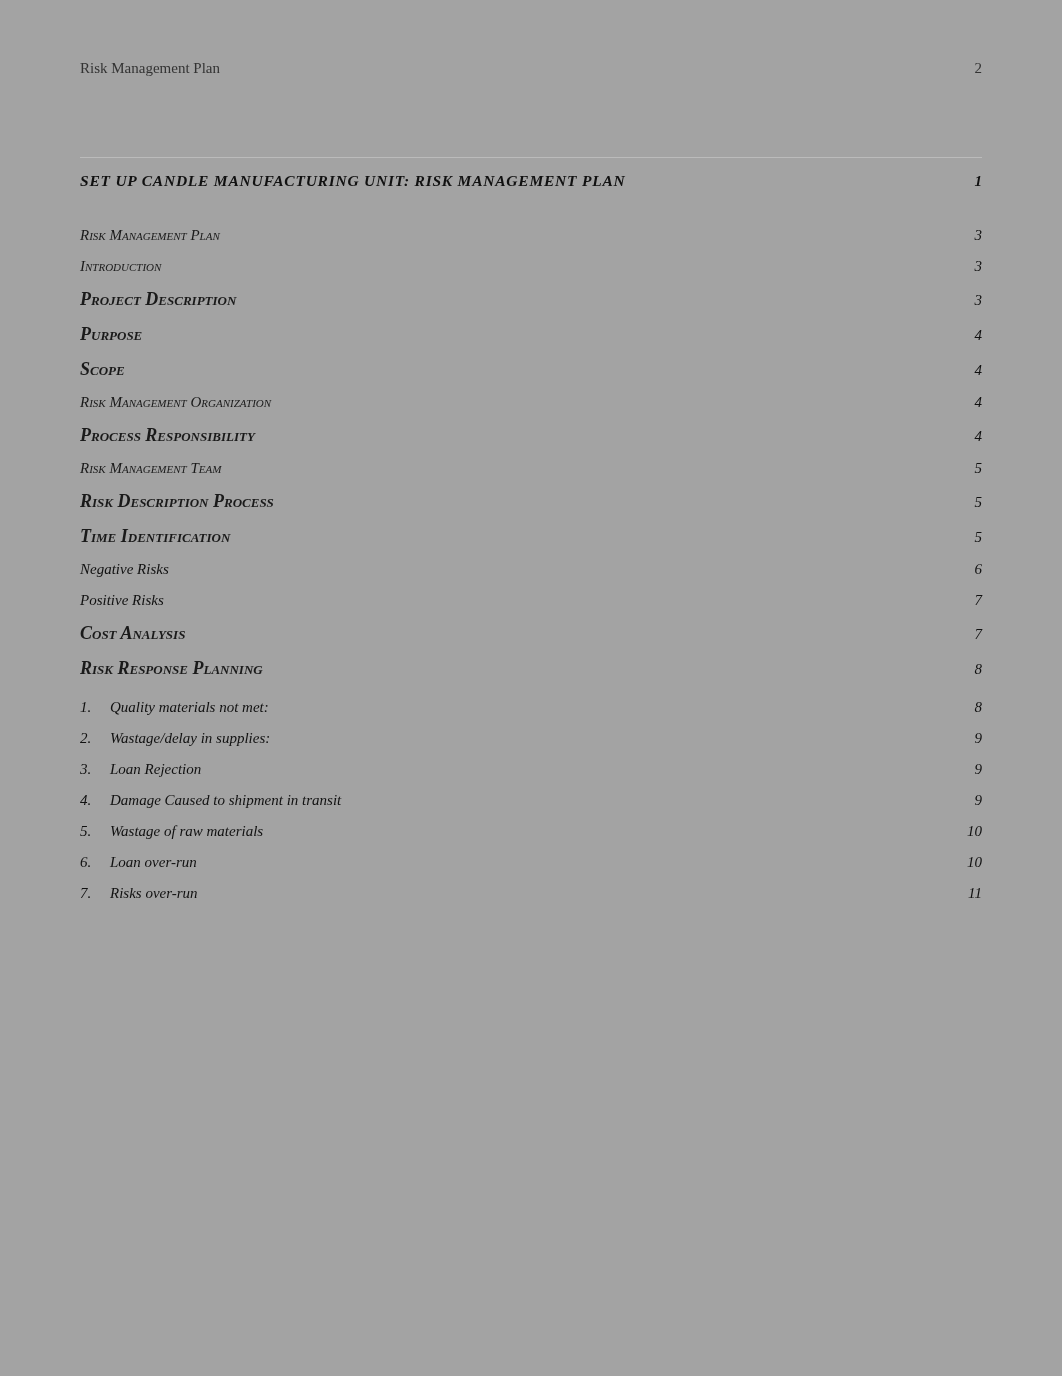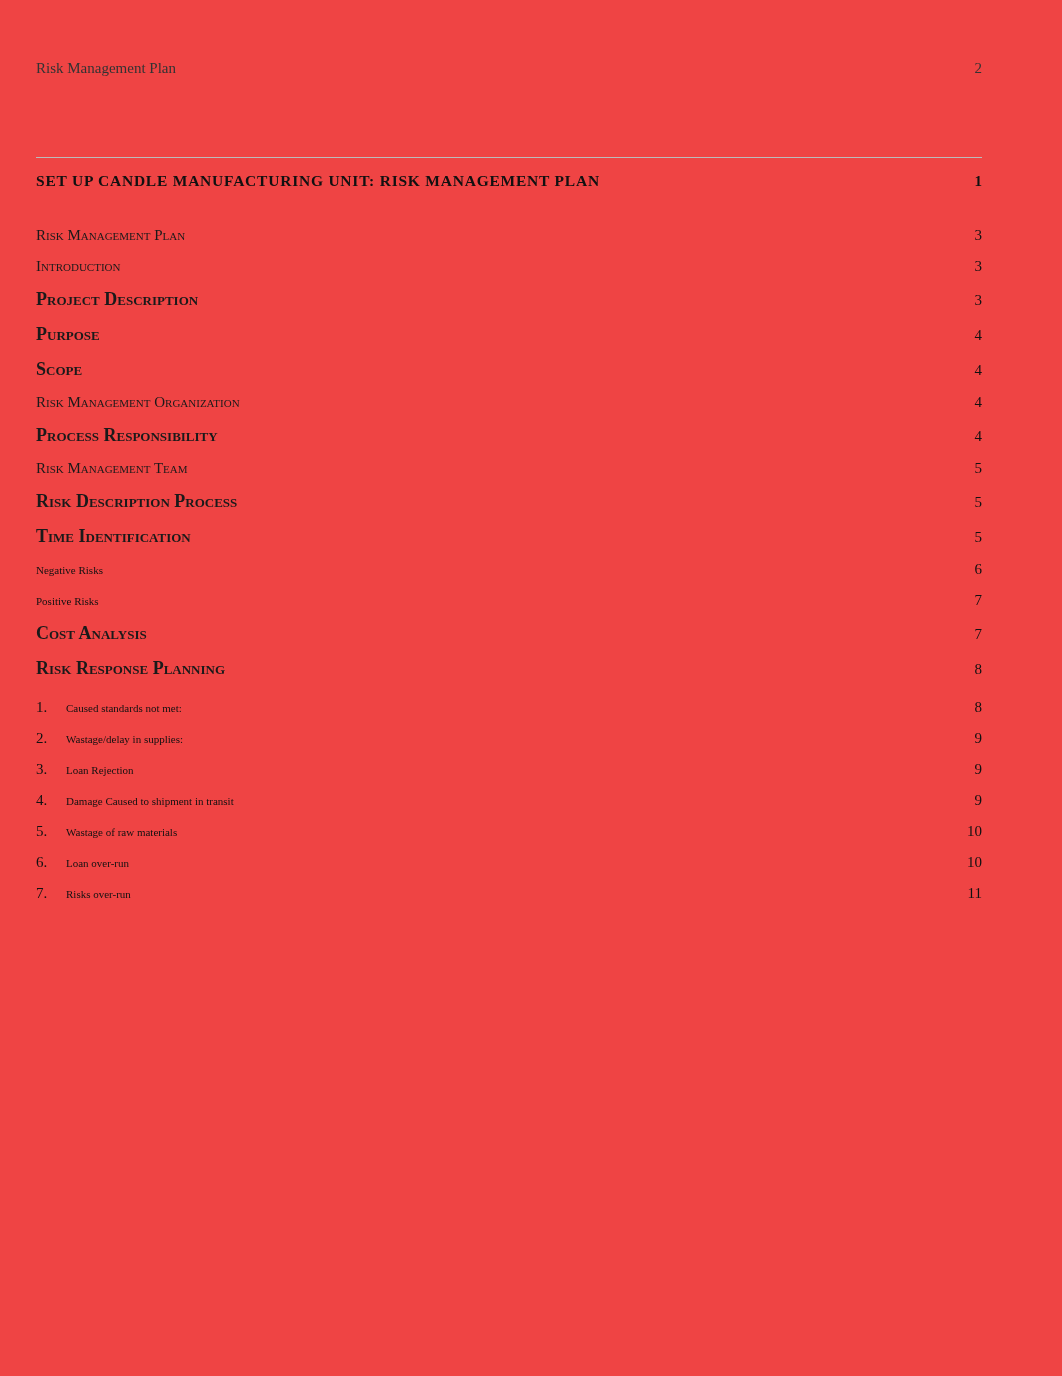--- a/index.html
+++ b/index.html
@@ -12,22 +12,22 @@
       background: #ffffff;
       font-family: 'Georgia', 'Times New Roman', serif;
       color: #1a1a1a;
       width: 1062px;
       min-height: 1376px;
     }
 
     .page {
       width: 1062px;
       min-height: 1376px;
-      background: #ef4444;
-      padding: 60px 80px 60px 36px;
+      background: #a3a3a3;
+      padding: 60px 80px 60px 80px;
       position: relative;
     }
 
     .page-header {
       display: flex;
       justify-content: space-between;
       align-items: flex-start;
       margin-bottom: 80px;
       border-bottom: none;
     }
@@ -113,26 +113,27 @@
 
     .toc-number {
       font-family: 'Georgia', serif;
       font-size: 15px;
       color: #111;
       min-width: 30px;
     }
 
     .toc-item-text {
       font-family: 'Georgia', serif;
-      font-size: 11px;
+      font-size: 15px;
       color: #111;
     }
 
     .toc-section {
       margin-top: 4px;
+      font-style: italic;
     }
   </style>
 </head>
 <body>
 
 <div class="page">
 
   <div class="page-header">
     <span class="page-header-title">Risk Management Plan</span>
     <span class="page-header-number">2</span>
@@ -215,21 +216,21 @@
       <div class="toc-item">
         <span class="small-caps-bold">Risk Response Planning</span>
         <span class="toc-page">8</span>
       </div>
 
       <div style="margin-top: 6px;">
 
         <div class="toc-item-numbered">
           <div class="toc-item-left">
             <span class="toc-number">1.</span>
-            <span class="toc-item-text">Caused standards not met:</span>
+            <span class="toc-item-text">Quality materials not met:</span>
           </div>
           <span class="toc-page">8</span>
         </div>
 
         <div class="toc-item-numbered">
           <div class="toc-item-left">
             <span class="toc-number">2.</span>
             <span class="toc-item-text">Wastage/delay in supplies:</span>
           </div>
           <span class="toc-page">9</span>

